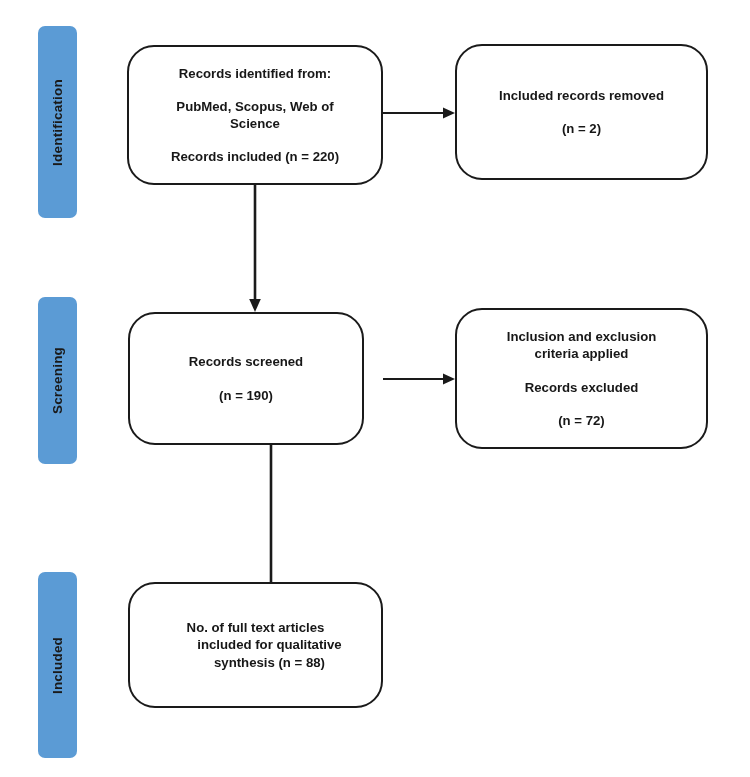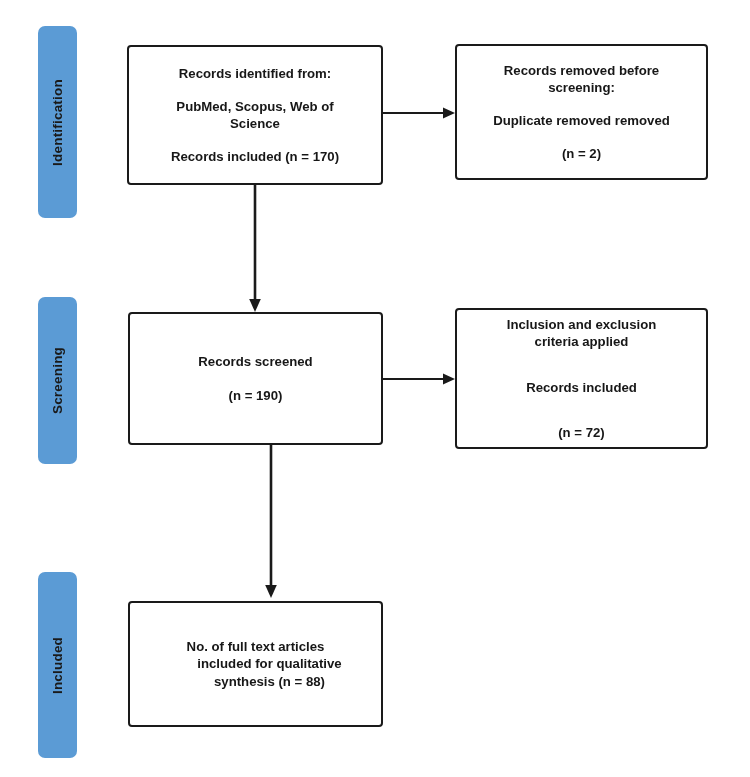--- a/index.html
+++ b/index.html
@@ -37,21 +37,21 @@
     color: #1a1a1a;
     letter-spacing: 0.2px;
   }
 
   
   .flow-box {
     position: absolute;
     box-sizing: border-box;
     background: #ffffff;
     border: 2.2px solid #1a1a1a;
-    border-radius: 4px;
+    border-radius: 27px;
     display: flex;
     flex-direction: column;
     align-items: center;
     justify-content: center;
     text-align: center;
     padding: 6px 12px;
   }
   .flow-line {
     font-family: "Liberation Sans", sans-serif;
     font-weight: bold;
@@ -92,69 +92,67 @@
   </div>
 
   <div class="stage-bar" style="left:38px; top:572px; width:39px; height:186px;">
     <span class="stage-bar-label">Included</span>
   </div>
 
   <div class="flow-box" style="left:127px; top:45px; width:256px; height:140px;">
     <p class="flow-line">Records identified from:</p>
     <p class="flow-line">PubMed, Scopus, Web of
 Science</p>
-    <p class="flow-line">Records included (n = 170)</p>
+    <p class="flow-line">Records included (n = 220)</p>
   </div>
 
   <div class="flow-box" style="left:455px; top:44px; width:253px; height:136px;">
-    <p class="flow-line">Records removed before
-screening:</p>
-    <p class="flow-line">Duplicate removed removed</p>
+    <p class="flow-line">Included records removed</p>
     <p class="flow-line">(n = 2)</p>
   </div>
 
   <div class="connector" style="left:383px; top:104px; width:74px; height:18px;">
     <svg width="74" height="18" viewBox="0 0 74 18">
       <line x1="0" y1="9" x2="64" y2="9" stroke="#1a1a1a" stroke-width="2.2"></line>
       <polygon points="72,9 60,3.6 60,14.4" fill="#1a1a1a"></polygon>
     </svg>
   </div>
 
   <div class="connector" style="left:246px; top:185px; width:18px; height:128px;">
     <svg width="18" height="128" viewBox="0 0 18 128">
       <line x1="9" y1="0" x2="9" y2="118" stroke="#1a1a1a" stroke-width="2.6"></line>
       <polygon points="9,127 3.2,114 14.8,114" fill="#1a1a1a"></polygon>
     </svg>
   </div>
 
-  <div class="flow-box" style="left:128px; top:312px; width:255px; height:133px;">
+  <div class="flow-box" style="left:128px; top:312px; width:236px; height:133px;">
     <p class="flow-line">Records screened</p>
     <p class="flow-line">(n = 190)</p>
   </div>
 
-  <div class="flow-box" style="left:455px; top:308px; width:253px; height:141px;gap:12px;">
+  <div class="flow-box" style="left:455px; top:308px; width:253px; height:141px;">
     <p class="flow-line">Inclusion and exclusion
 criteria applied</p>
-    <p class="flow-line">Records included</p>
+    <p class="flow-line">Records excluded</p>
     <p class="flow-line">(n = 72)</p>
   </div>
 
   <div class="connector" style="left:383px; top:370px; width:74px; height:18px;">
     <svg width="74" height="18" viewBox="0 0 74 18">
       <line x1="0" y1="9" x2="64" y2="9" stroke="#1a1a1a" stroke-width="2.2"></line>
       <polygon points="72,9 60,3.6 60,14.4" fill="#1a1a1a"></polygon>
     </svg>
   </div>
 
   <div class="connector" style="left:262px; top:445px; width:18px; height:154px;">
     <svg width="18" height="154" viewBox="0 0 18 154">
       <line x1="9" y1="0" x2="9" y2="144" stroke="#1a1a1a" stroke-width="2.6"></line>
       <polygon points="9,153 3.2,140 14.8,140" fill="#1a1a1a"></polygon>
     </svg>
   </div>
 
-  <div class="flow-box" style="left:128px; top:601px; width:255px; height:126px;">
+  <div class="flow-box" style="left:128px; top:582px; width:255px; height:126px;">
     <p class="flow-line tight">No. of full text articles</p>
     <p class="flow-line tight">included for qualitative</p>
     <p class="flow-line tight">synthesis (n = 88)</p>
   </div>
 
 </div>
 
 </body></html>

